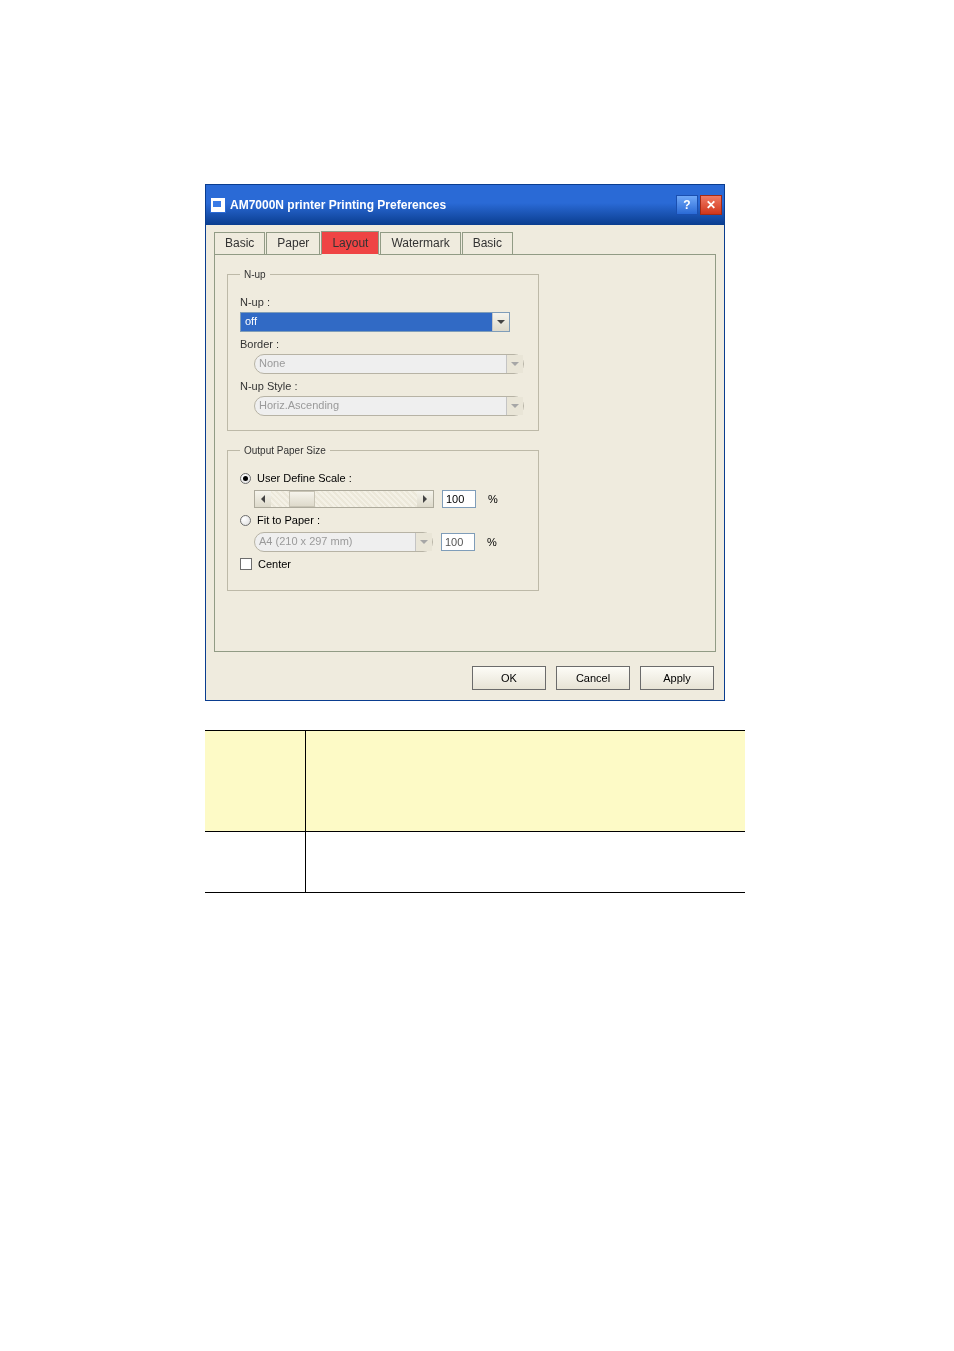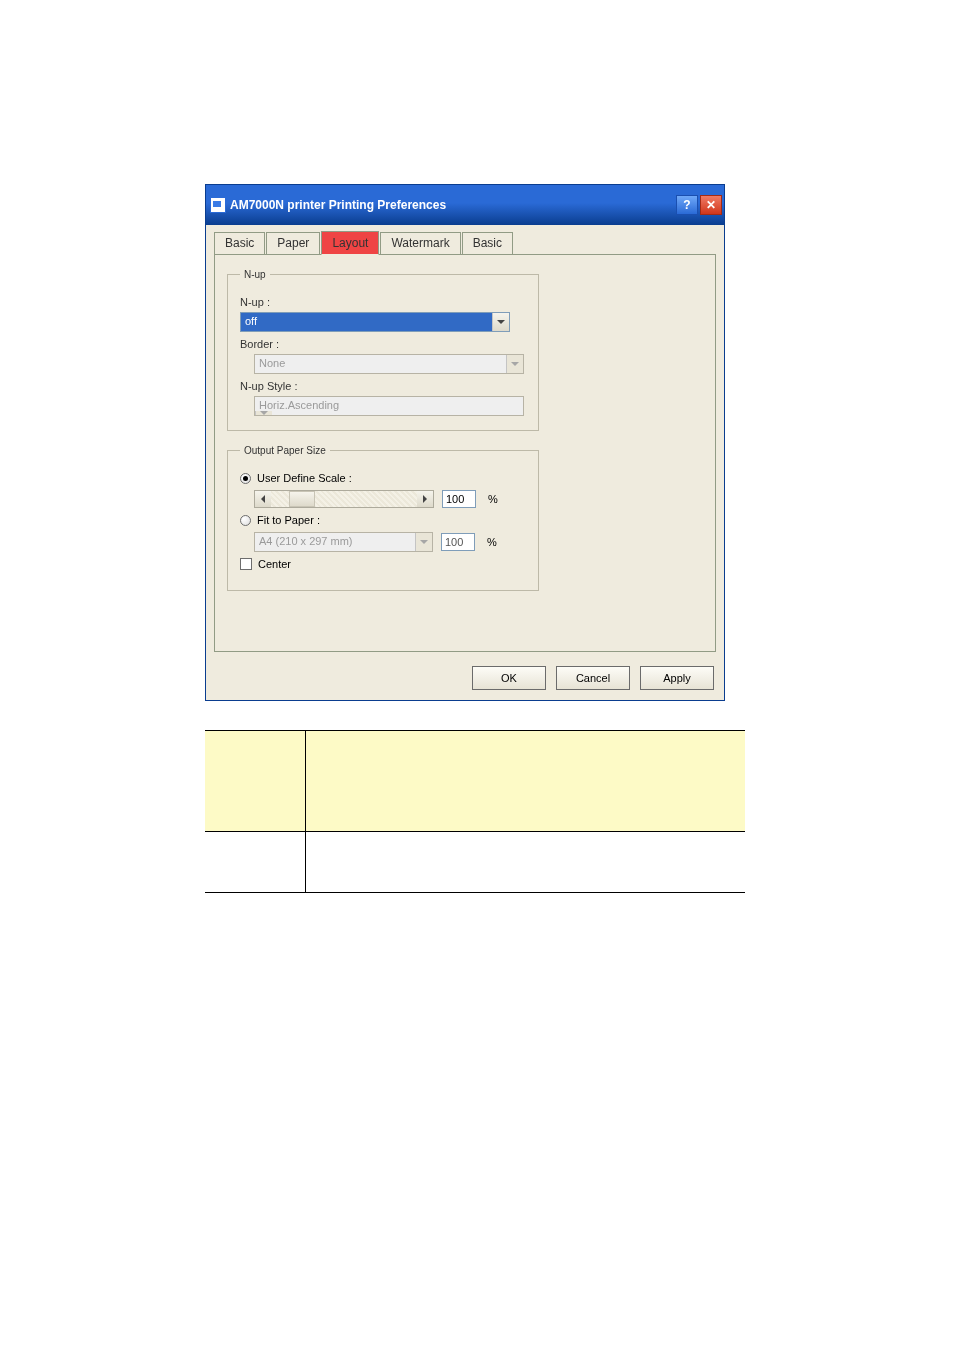--- a/index.html
+++ b/index.html
@@ -148,20 +148,21 @@
     border-left: 1px solid #c4c4c4;
     background: linear-gradient(to bottom, #f6f4ec, #dedacb);
     display: flex;
     align-items: center;
     justify-content: center;
   }
   .select.disabled {
     background: #efefef;
     color: #9a9a9a;
     border-color: #b7b3a5;
+    border-radius: 10px;
   }
   .select.disabled .sel-btn { background: #e9e5d7; }
   .select.highlighted .sel-text {
     background: #316ac5;
     color: #fff;
   }
   .triangle-down {
     width: 0; height: 0;
     border-left: 4px solid transparent;
     border-right: 4px solid transparent;
@@ -397,21 +398,21 @@
 
             <span class="label">Border :</span>
             <div class="select disabled" style="margin-left:14px;">
               <span class="sel-text">None</span>
               <span class="sel-btn">
                 <span class="triangle-down"></span>
               </span>
             </div>
 
             <span class="label">N-up Style :</span>
-            <div class="select disabled" style="margin-left:14px;flex-direction:column;">
+            <div class="select disabled" style="margin-left:14px;">
               <span class="sel-text">Horiz.Ascending</span>
               <span class="sel-btn">
                 <span class="triangle-down"></span>
               </span>
             </div>
           </fieldset>
 
           <fieldset class="group">
             <legend>Output Paper Size</legend>
 

